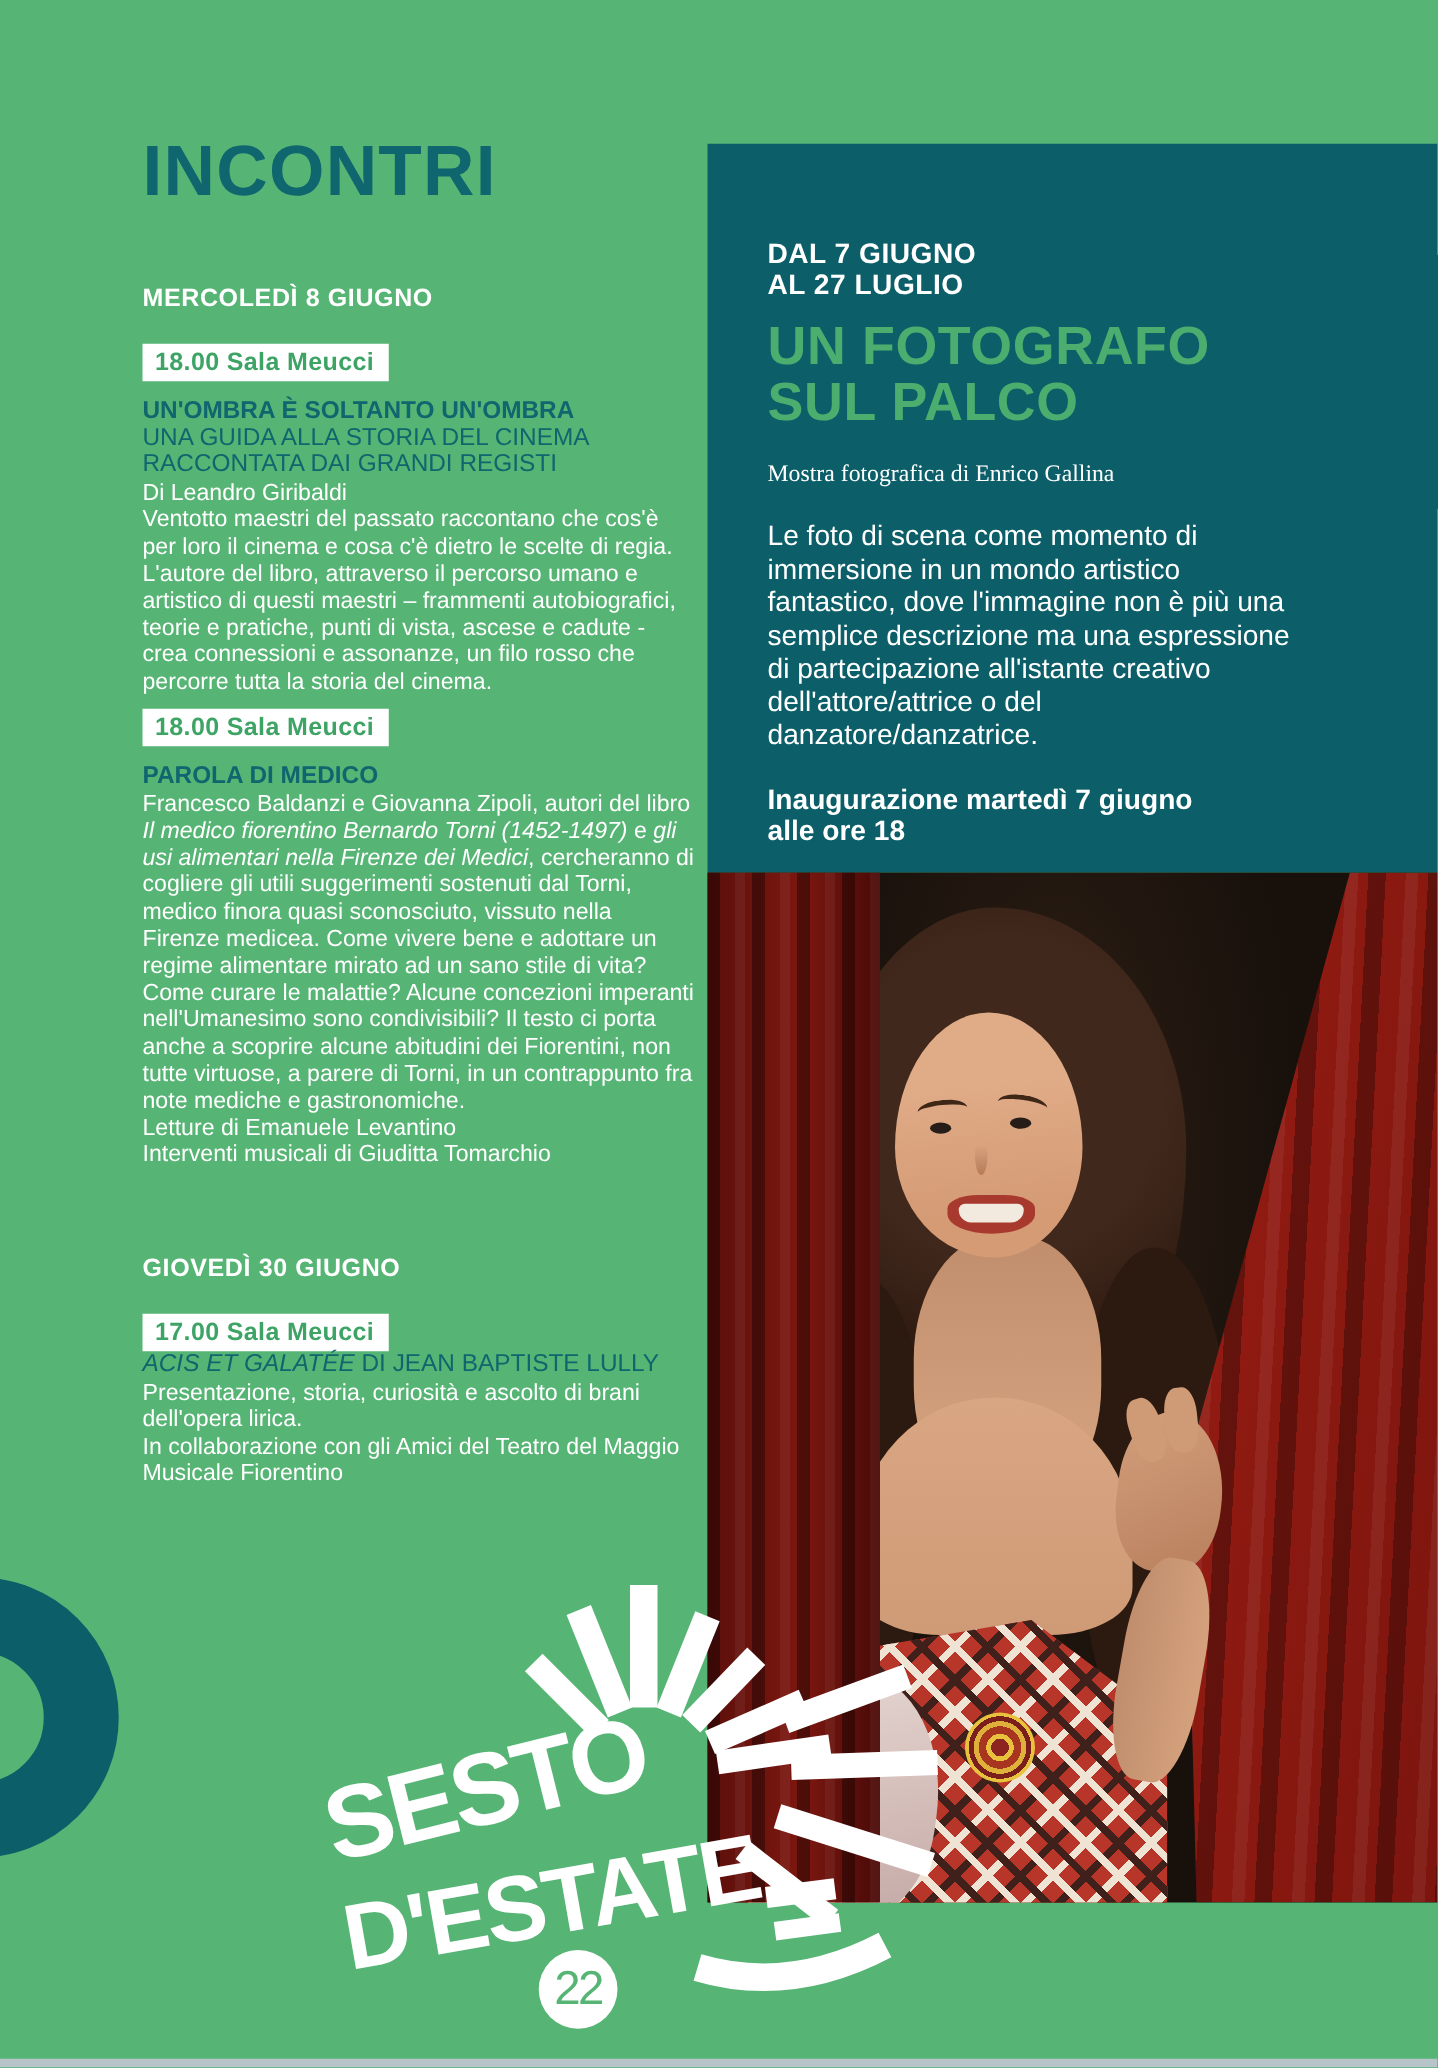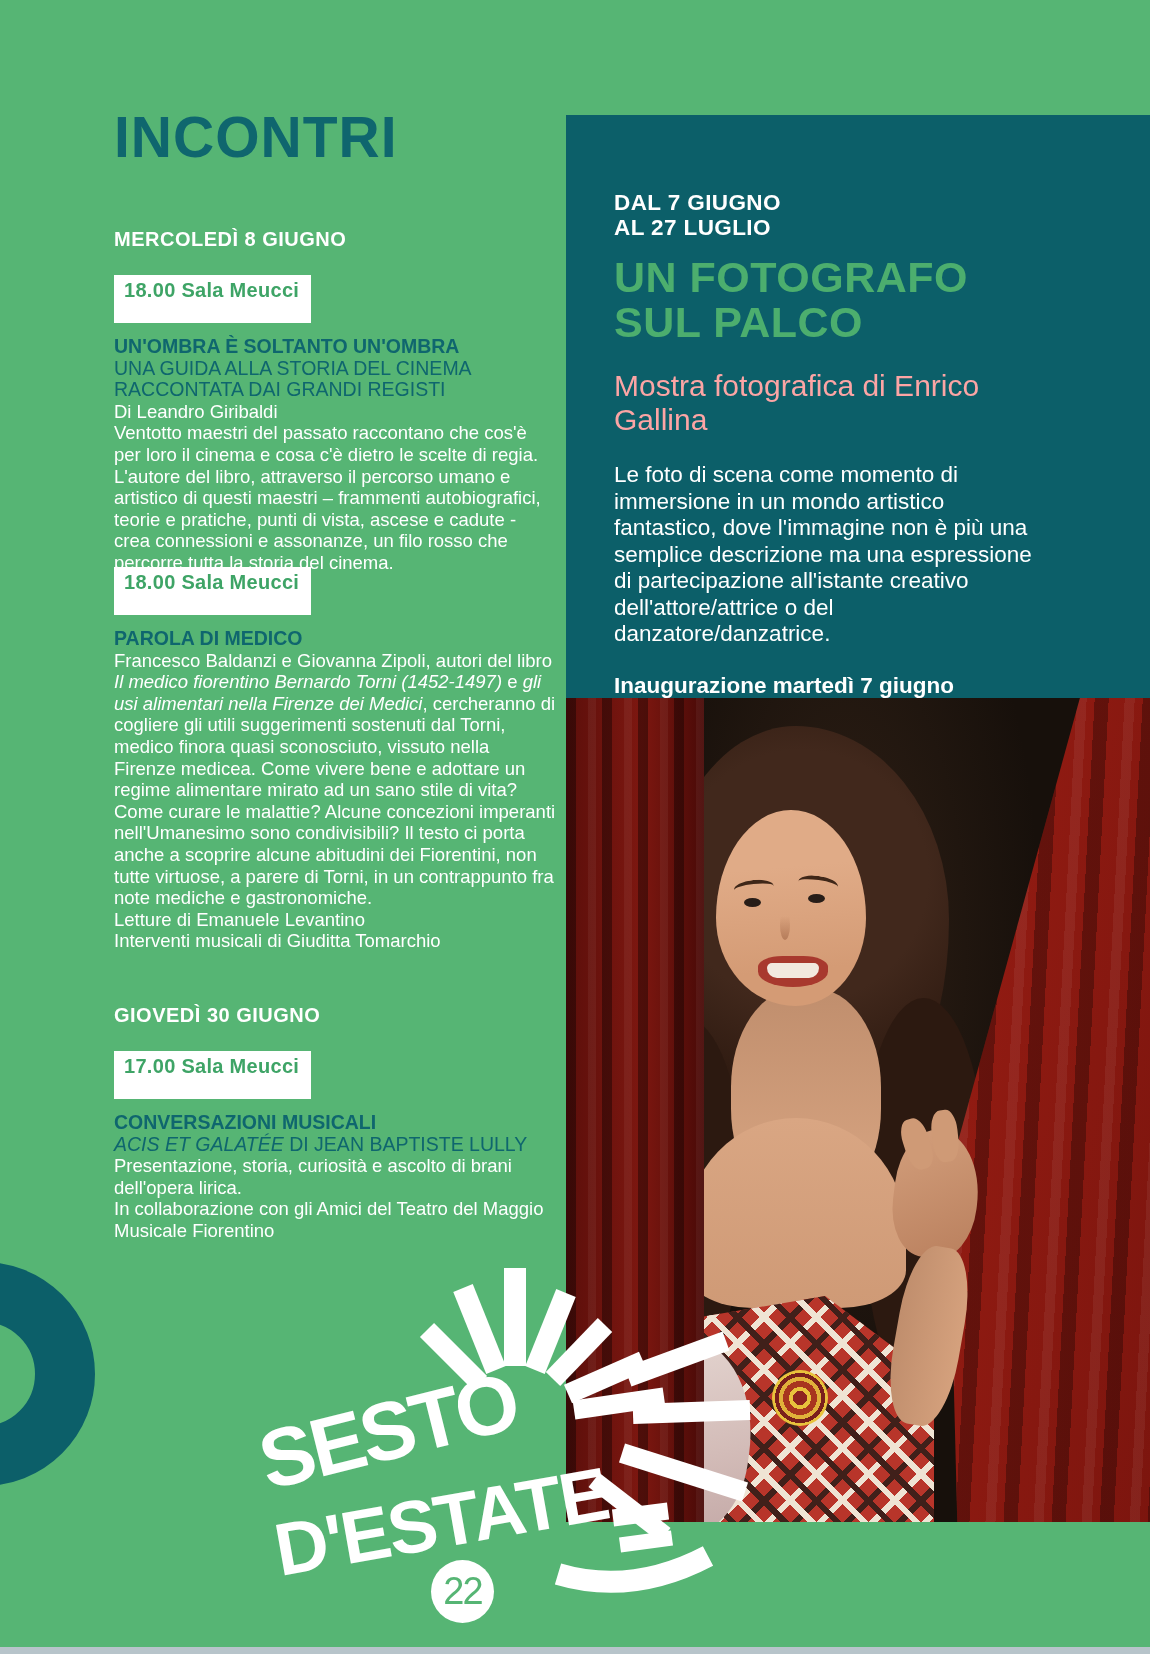--- a/index.html
+++ b/index.html
@@ -14,37 +14,37 @@
   
   .page-title{
     position:absolute;left:114px;top:104px;
     font-size:57px;font-weight:bold;color:#0F666E;letter-spacing:1px;
   }
   .event{position:absolute;left:114px;width:442px;}
   #ev0{top:186px;margin-top:42px;} #ev1{top:543px;} #ev2{top:1004px;}
   .ev-date{color:#ffffff;font-weight:bold;font-size:20px;letter-spacing:.5px;}
   .badge{
     display:inline-block;background:#ffffff;color:#3EA466;
-    font-weight:bold;font-size:20px;padding:4px 12px 21px 10px;margin-top:6px;
+    font-weight:bold;font-size:20px;padding:4px 12px 3px 10px;margin-top:6px;
     letter-spacing:.3px;
   }
   .ev-title{color:#0F666E;font-weight:bold;font-size:19.5px;margin-top:13px;line-height:21.6px;}
   .ev-sub{color:#0F666E;font-size:19.5px;line-height:21.6px;white-space:pre-line;}
   .ev-sub:empty{display:none;}
   .ev-body{color:#ffffff;font-size:18.5px;line-height:21.6px;white-space:pre-line;}
 
   
   .panel{
     position:absolute;left:566px;top:115px;width:584px;height:583px;
     background:#0C5F69;box-sizing:border-box;
     padding:76px 118px 0 48px;
   }
   .panel-period{color:#ffffff;font-weight:bold;font-size:22.5px;line-height:24.5px;letter-spacing:.4px;white-space:pre-line;}
   .panel-title{color:#4CAE6E;font-weight:bold;font-size:43px;line-height:45px;margin-top:15px;letter-spacing:.5px;white-space:pre-line;}
-  .panel-sub{color:#fca5a5;font-size:30px;margin-top:24px;}
+  .panel-sub{color:#ffffff;font-size:19px;margin-top:24px;font-family:Liberation Serif, serif;}
   .panel-para{color:#ffffff;font-size:22.5px;line-height:26.5px;margin-top:25px;}
   .panel-inaug{color:#ffffff;font-weight:bold;font-size:22.5px;line-height:25.5px;margin-top:25px;white-space:pre-line;}
 
   
   .photo{
     position:absolute;left:566px;top:698px;width:584px;height:824px;
     overflow:hidden;background:#17100b;
   }
   .photo *{position:absolute;}
   .gap-glow{left:90px;top:0;width:420px;height:824px;
@@ -130,21 +130,20 @@
   <div class="ev-title">PAROLA DI MEDICO</div>
   
   <div class="ev-body"><span>Francesco Baldanzi e Giovanna Zipoli, autori del libro </span><em>Il medico fiorentino Bernardo Torni (1452-1497)</em><span> e </span><em>gli usi alimentari nella Firenze dei Medici</em><span>, cercheranno di cogliere gli utili suggerimenti sostenuti dal Torni, medico finora quasi sconosciuto, vissuto nella Firenze medicea. Come vivere bene e adottare un regime alimentare mirato ad un sano stile di vita? Come curare le malattie? Alcune concezioni imperanti nell'Umanesimo sono condivisibili? Il testo ci porta anche a scoprire alcune abitudini dei Fiorentini, non tutte virtuose, a parere di Torni, in un contrappunto fra note mediche e gastronomiche.
 Letture di Emanuele Levantino
 Interventi musicali di Giuditta Tomarchio</span></div>
 </div>
 
 <div class="event" id="ev2">
   <div class="ev-date">GIOVEDÌ 30 GIUGNO</div><br>
   <div class="badge">17.00 Sala Meucci</div>
-  <div class="ev-title">CONVERSAZIONI MUSICALI</div>
   <div class="ev-sub"><em>ACIS ET GALATÉE</em><span> DI JEAN BAPTISTE LULLY</span></div>
   <div class="ev-body"><span>Presentazione, storia, curiosità e ascolto di brani dell'opera lirica.
 In collaborazione con gli Amici del Teatro del Maggio Musicale Fiorentino</span></div>
 </div>
 
 <div class="panel">
   <div class="panel-period">DAL 7 GIUGNO
 AL 27 LUGLIO</div>
   <div class="panel-title">UN FOTOGRAFO
 SUL PALCO</div>

